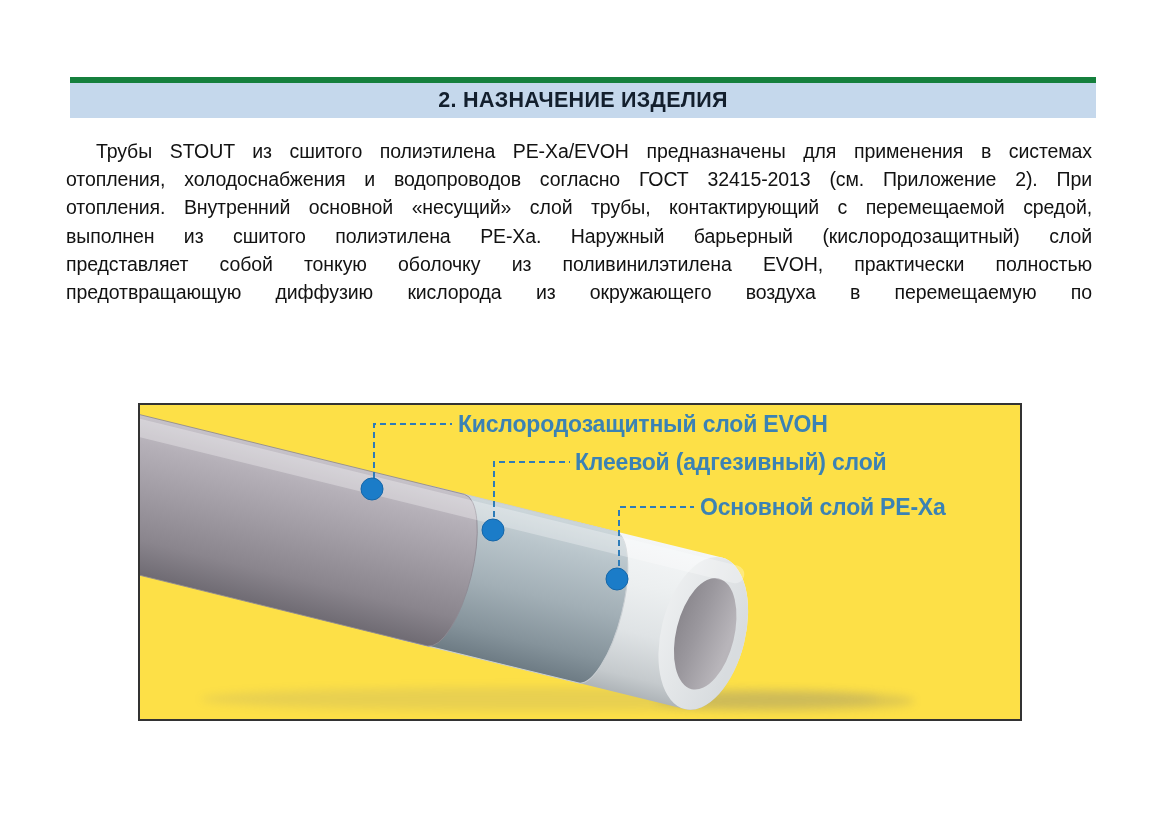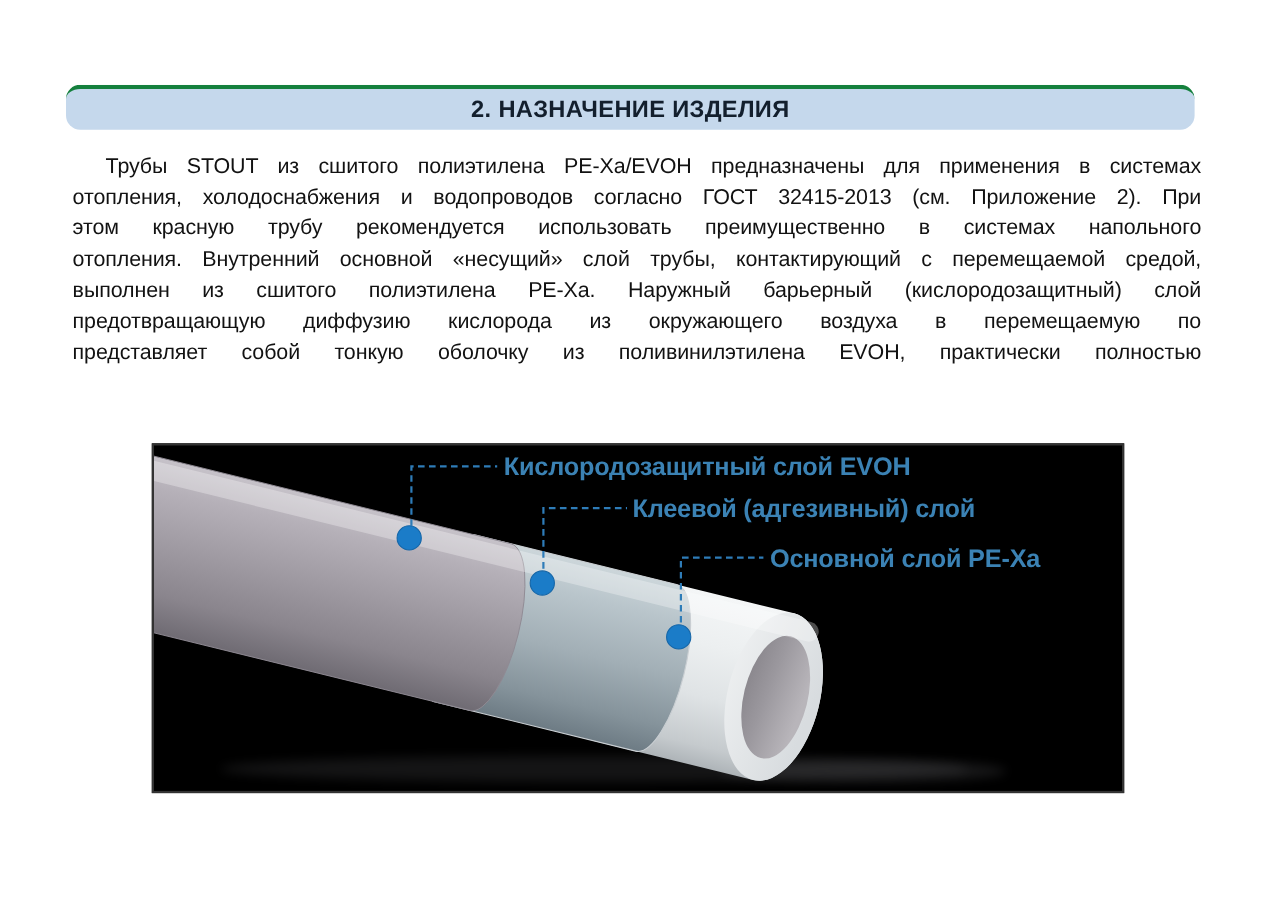--- a/index.html
+++ b/index.html
@@ -11,31 +11,30 @@
     width: 1160px;
     height: 826px;
     position: relative;
     font-family: "Liberation Sans", sans-serif;
     overflow: hidden;
   }
 
   
   .section-header {
     position: absolute;
-    left: 60px;
+    left: 70px;
     top: 77px;
     width: 1026px;
     height: 41px;
     background: var(--header-bg, #c5d8ec);
-    border-top: 4px solid #15803d;
+    border-top: 6px solid #15803d;
     box-sizing: border-box;
     display: flex;
     align-items: center;
     justify-content: center;
-    border-radius: 13px;
   }
   .section-header .title {
     color: var(--header-text, #131f2d);
     font-size: 21.5px;
     font-weight: bold;
     letter-spacing: 0.3px;
   }
 
   
   .paragraph {
@@ -63,21 +62,21 @@
 
   
   .figure-panel {
     position: absolute;
     left: 138px;
     top: 403px;
     width: 884px;
     height: 318px;
     border: 2px solid #333333;
     box-sizing: border-box;
-    background: #000000;
+    background: #fde047;
     overflow: hidden;
   }
   .figure-panel svg {
     position: absolute;
     left: 0;
     top: 0;
     display: block;
   }
   .layer-label {
     position: absolute;
@@ -95,25 +94,24 @@
 </head>
 <body>
 
 <div class="section-header">
   <span class="title">2. НАЗНАЧЕНИЕ ИЗДЕЛИЯ</span>
 </div>
 
 <div class="paragraph">
   <div class="pline first">Трубы STOUT из сшитого полиэтилена PE-Xa/EVOH предназначены для применения в системах</div>
   <div class="pline">отопления, холодоснабжения и водопроводов согласно ГОСТ 32415-2013 (см. Приложение 2). При</div>
-  <div class="pline">этом красную трубу рекомендуется использовать преимущественно в системах напольного</div>
   <div class="pline">отопления. Внутренний основной «несущий» слой трубы, контактирующий с перемещаемой средой,</div>
   <div class="pline">выполнен из сшитого полиэтилена PE-Xa. Наружный барьерный (кислородозащитный) слой</div>
+  <div class="pline">представляет собой тонкую оболочку из поливинилэтилена EVOH, практически полностью</div>
   <div class="pline">предотвращающую диффузию кислорода из окружающего воздуха в перемещаемую по</div>
-  <div class="pline">представляет собой тонкую оболочку из поливинилэтилена EVOH, практически полностью</div>
 </div>
 
 <div class="figure-panel">
   <svg width="880" height="314" viewBox="0 0 880 314">
     <defs>
       <linearGradient id="gradTaupe" x1="0" y1="0" x2="0" y2="1">
         <stop offset="0" stop-color="#c6c2c9"></stop>
         <stop offset="0.18" stop-color="#b5b0b8"></stop>
         <stop offset="0.45" stop-color="#a29da5"></stop>
         <stop offset="0.78" stop-color="#8a858d"></stop>

